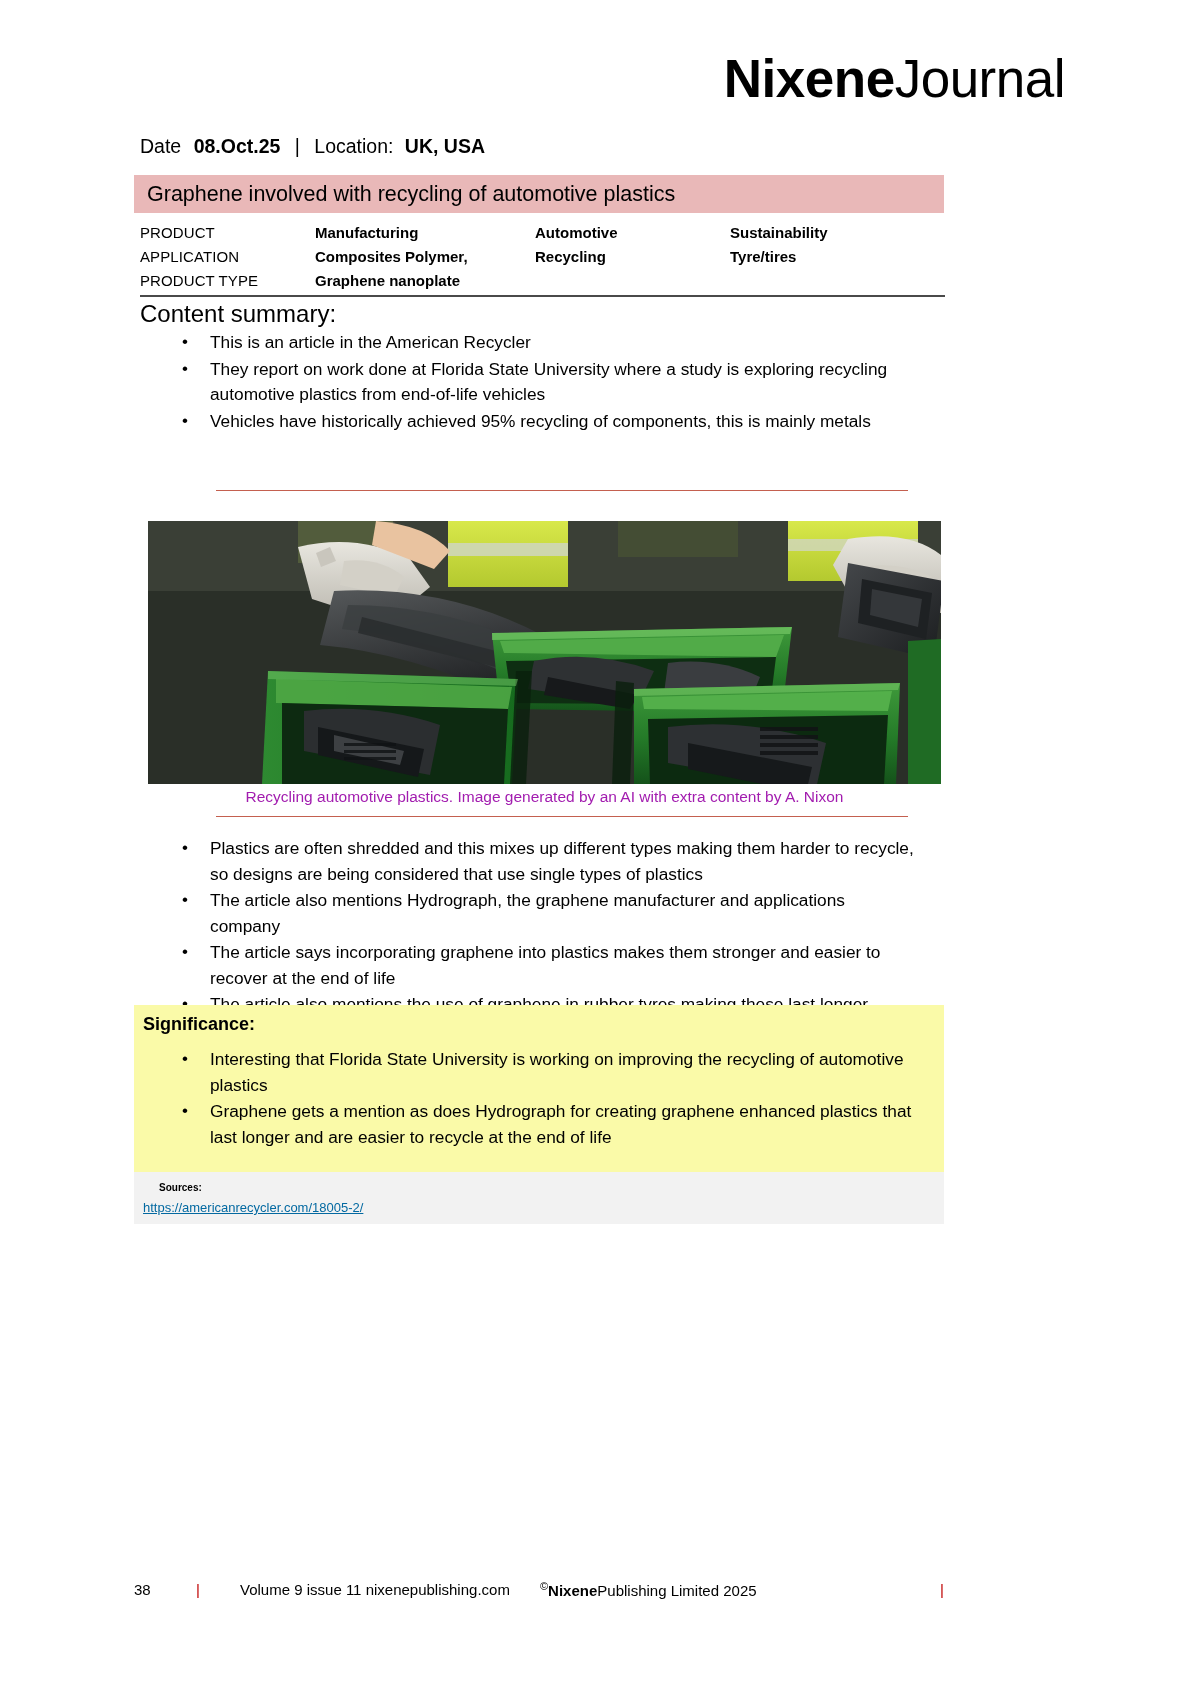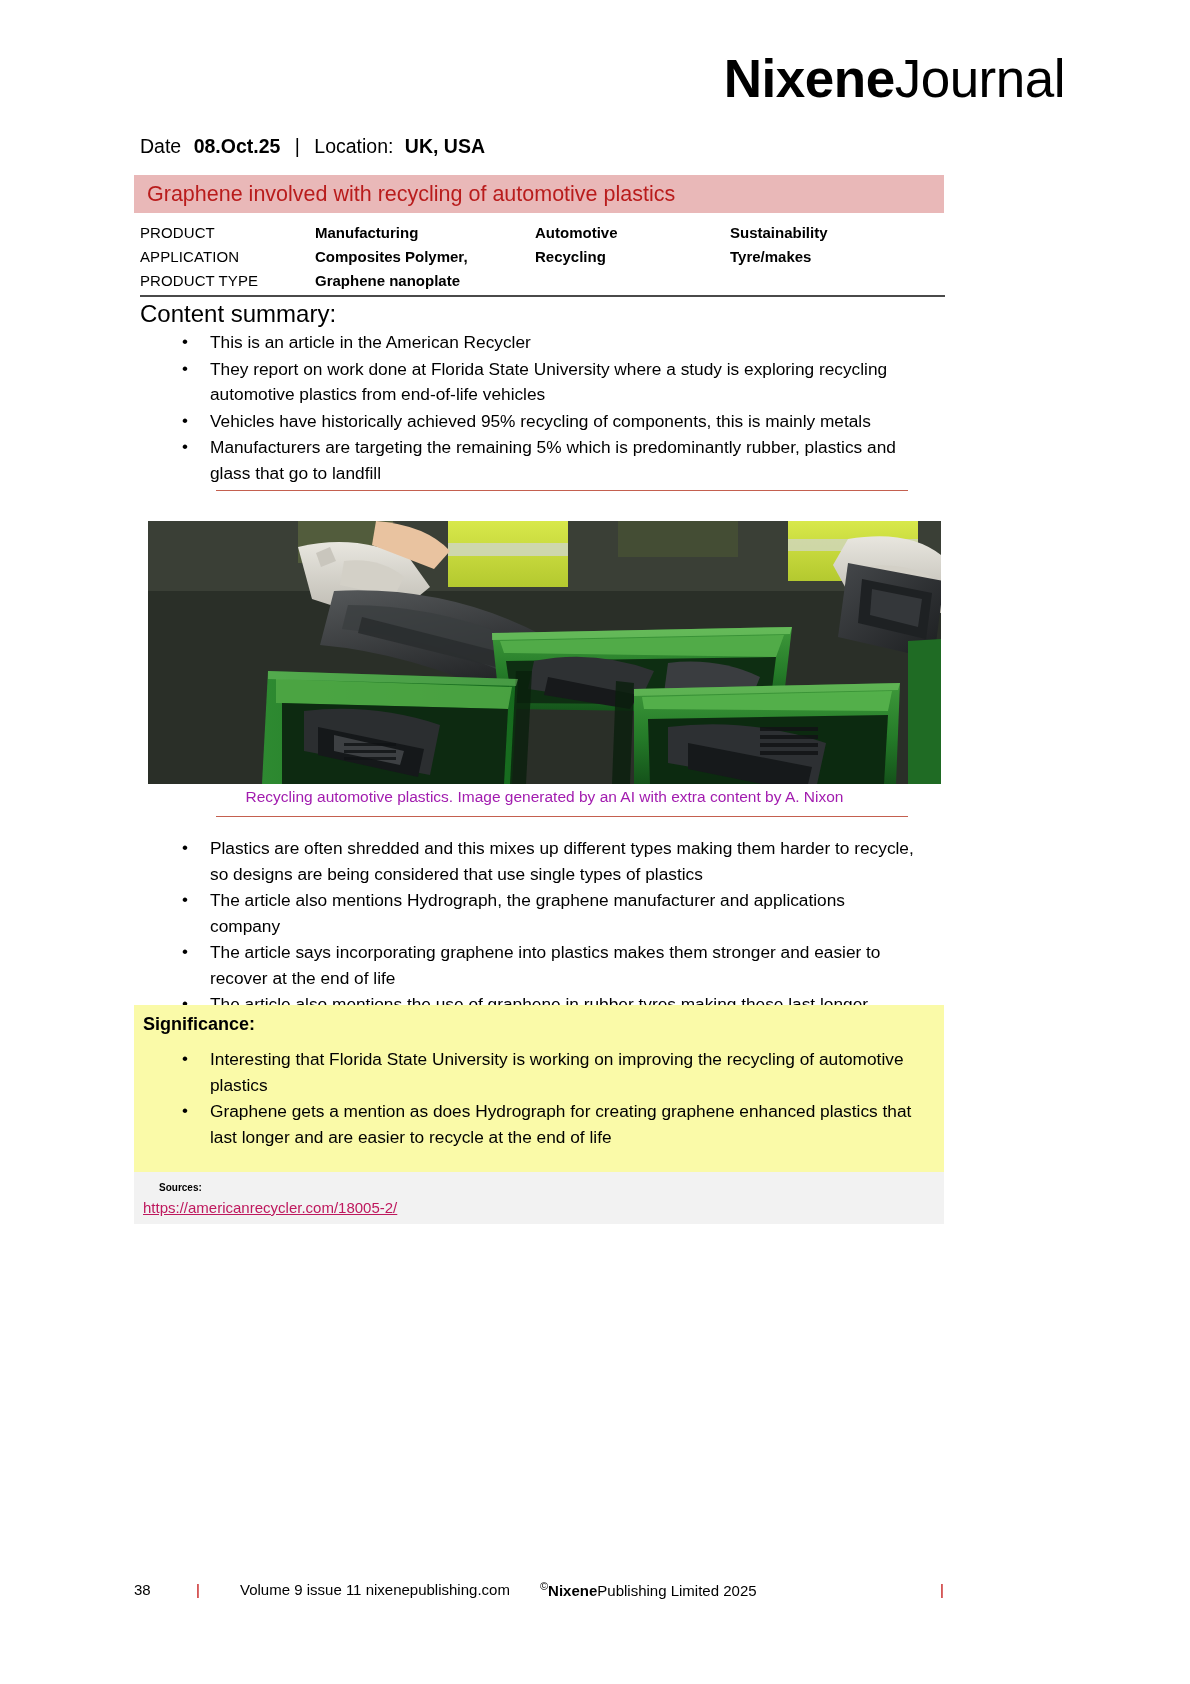--- a/index.html
+++ b/index.html
@@ -52,21 +52,21 @@
     top: 175px;
     width: 810px;
     height: 38px;
     background: #e9b8b8;
     display: flex;
     align-items: center;
   }
   .title-banner .title-text {
     font-size: 21.5px;
     padding-left: 13px;
-    color: #b91c1c;
+    color: #000000;
   }
 
   
   .meta-table {
     position: absolute;
     left: 140px;
     top: 220px;
     width: 805px;
     border-bottom: 2.5px solid #4a4a4a;
     padding-bottom: 3px;
@@ -190,23 +190,23 @@
     box-sizing: border-box;
   }
   .sources .src-label {
     font-size: 10px;
     font-weight: bold;
     line-height: 20px;
     margin-left: 16px;
   }
   .sources .src-link {
     display: inline-block;
-    font-size: 15px;
+    font-size: 13px;
     line-height: 20px;
-    color: #be185d;
+    color: #0369a1;
     text-decoration: underline;
   }
 
   
   .footer {
     position: absolute;
     left: 134px;
     top: 1580px;
     width: 810px;
     font-size: 15px;
@@ -245,37 +245,36 @@
     <div class="meta-row">
       <span class="c0">PRODUCT</span>
       <span class="c1">Manufacturing</span>
       <span class="c2">Automotive</span>
       <span class="c3">Sustainability</span>
     </div>
     <div class="meta-row">
       <span class="c0">APPLICATION</span>
       <span class="c1">Composites Polymer,</span>
       <span class="c2">Recycling</span>
-      <span class="c3">Tyre/makes</span>
+      <span class="c3">Tyre/tires</span>
     </div>
     <div class="meta-row">
       <span class="c0">PRODUCT TYPE</span>
       <span class="c1">Graphene nanoplate</span>
       <span class="c2"></span>
       <span class="c3"></span>
     </div>
   </div>
 
   <div class="section-heading" id="content-summary-heading">Content summary:</div>
 
   <ul class="bullets" id="summary-bullets">
     <li>This is an article in the American Recycler</li>
     <li>They report on work done at Florida State University where a study is exploring recycling automotive plastics from end-of-life vehicles</li>
     <li>Vehicles have historically achieved 95% recycling of components, this is mainly metals</li>
-    <li>Manufacturers are targeting the remaining 5% which is predominantly rubber, plastics and glass that go to landfill</li>
   </ul>
 
   <div class="hr-salmon" id="rule-above-image"></div>
 
   <div class="figure">
     <svg width="793" height="263" viewBox="0 0 793 263" xmlns="http://www.w3.org/2000/svg" aria-hidden="true">
       <defs>
         <linearGradient id="gbin" x1="0" y1="0" x2="0" y2="1">
           <stop offset="0%" stop-color="#3f9a3b"></stop>
           <stop offset="55%" stop-color="#247a28"></stop>

